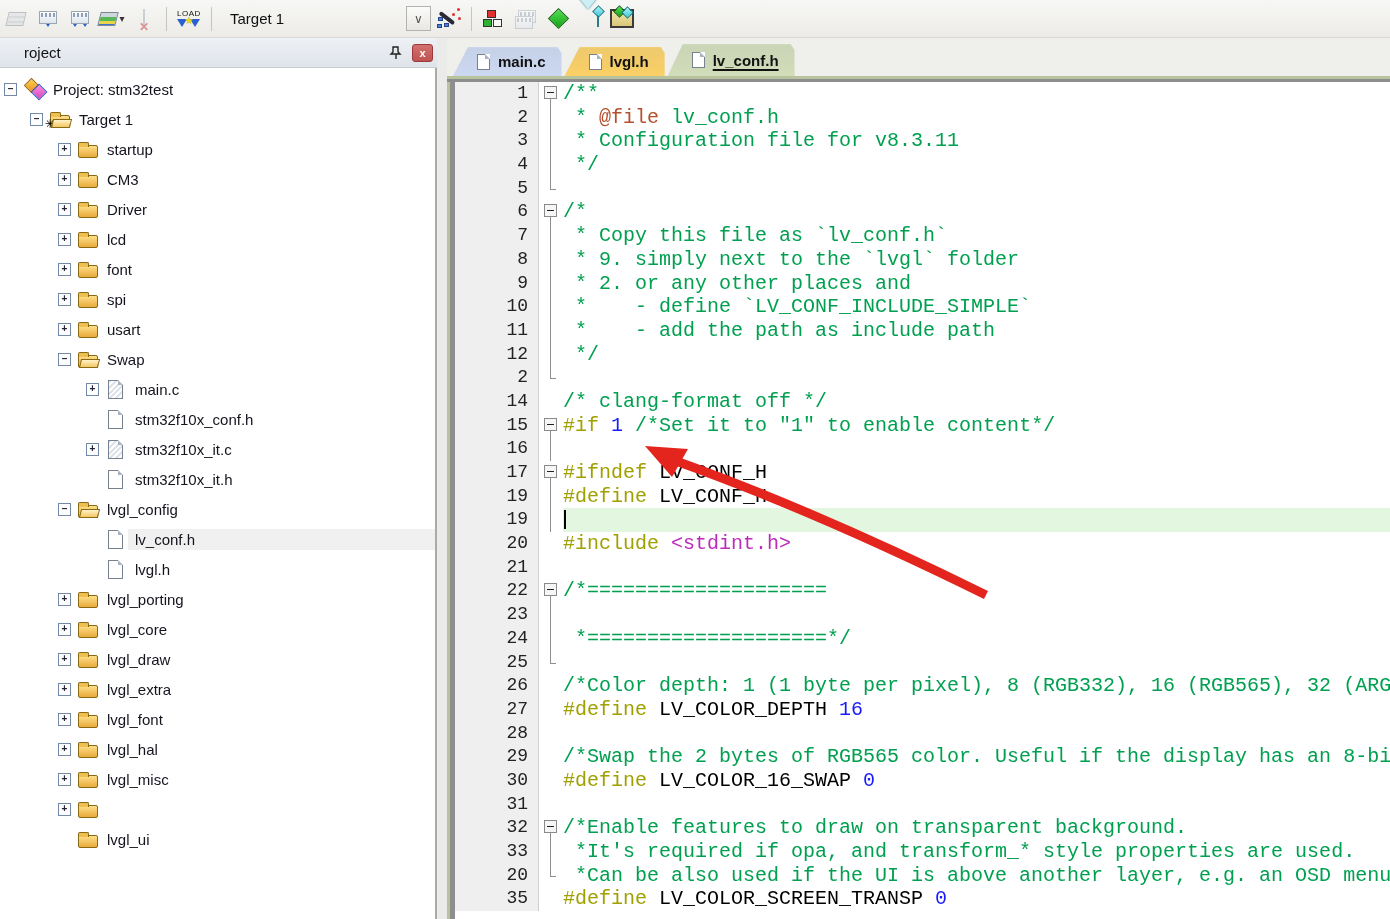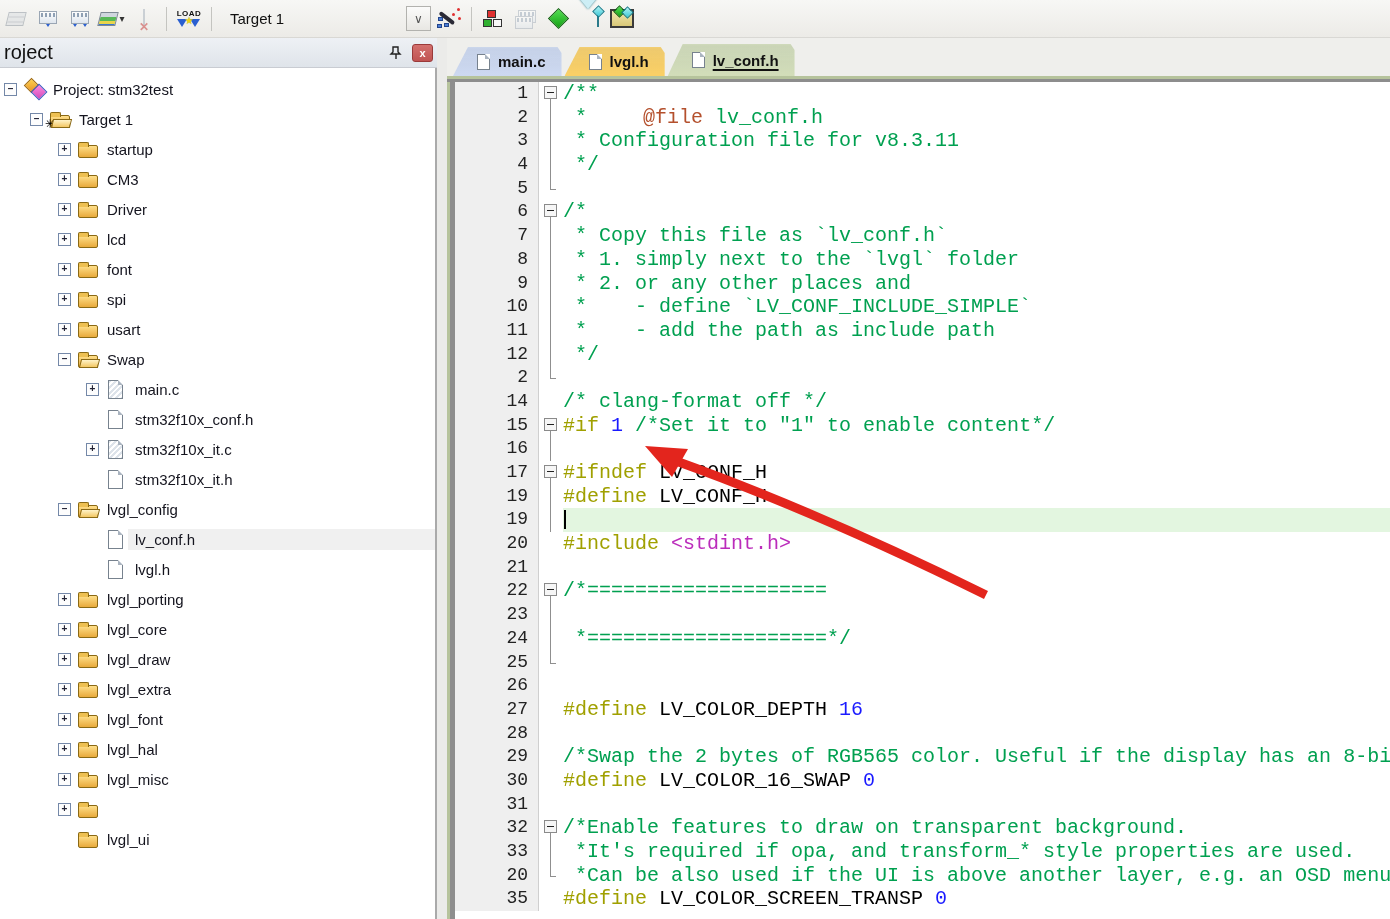--- a/index.html
+++ b/index.html
@@ -17,21 +17,21 @@
   .ico-box .dots{position:absolute;left:1px;top:1px;right:1px;height:4px;
     background:repeating-linear-gradient(90deg,#8fa0b4 0 2px,transparent 2px 4px);}
   .tri-dn{width:0;height:0;border-left:5px solid transparent;border-right:5px solid transparent;border-top:8px solid #2a5fd0;}
   .tri-sm{border-left-width:4px;border-right-width:4px;border-top-width:6px;}
   .stack{width:18px;height:14px;background:
     linear-gradient(#cfd6de 0 4px,#58b858 4px 8px,#e8d44c 8px 11px,#3a78d0 11px 14px);
     border:1px solid #7d8894;transform:skewX(-14deg);}
   .stack.gray{background:repeating-linear-gradient(#d7dbe0 0 3px,#b9bfc7 3px 5px);}
   .ddglyph{font-size:10px;color:#333;margin-left:2px;}
   .i-load{display:flex;flex-direction:column;align-items:center;line-height:1;}
-  .i-load .t{font-size:8px;font-weight:700;color:#111;letter-spacing:.5px;}
+  .i-load .t{font-size:8px;font-weight:400;color:#111;letter-spacing:.5px;}
   .i-load .arr{display:flex;gap:3px;margin-top:1px;position:relative;}
   .i-load .star{position:absolute;left:50%;top:-3px;transform:translateX(-50%);color:#f2d410;font-size:10px;text-shadow:0 0 1px #8a7;}
   .combo{display:flex;align-items:center;height:28px;margin:0 2px;}
   .combo .val{width:186px;padding-left:10px;font-size:15px;color:#111;}
   .combo .dd{width:25px;height:25px;border:1px solid #b2b2ae;background:linear-gradient(#fbfbfa,#e8e7e3);
     display:flex;align-items:center;justify-content:center;color:#555;font-size:12px;}
   .i-wand{position:relative;width:24px;height:22px;}
   .i-wand .rod{position:absolute;left:4px;top:3px;width:18px;height:4px;background:#2a2a36;transform:rotate(38deg);transform-origin:left top;border-radius:2px;}
   .i-wand .dot{position:absolute;width:3px;height:3px;background:#e03030;border-radius:50%;}
   .i-wand .sq{position:absolute;width:5px;height:4px;background:#4d7fd6;border:1px solid #23458c;}
@@ -42,21 +42,21 @@
   .i-diam.cyan{background:linear-gradient(135deg,#aef2f2,#3cc8d8);border-color:#147a8a;}
   .i-funnel{position:relative;width:22px;height:20px;}
   .i-funnel .cone{width:0;height:0;border-left:9px solid transparent;border-right:9px solid transparent;border-top:11px solid #cdeef5;
     filter:drop-shadow(0 0 1px #2a7a8a);}
   .i-funnel .stem{width:3px;height:6px;background:#9fd8e4;border:1px solid #2a7a8a;margin:0 auto;margin-top:-2px;}
   .i-pack{position:relative;width:24px;height:19px;background:linear-gradient(#efe6b0,#d9c878);border:2px solid #3a3a3a;}
   
   .panel-header{position:absolute;left:0;top:38px;width:437px;height:30px;
     background:linear-gradient(#eef1f5,#dfe4ea);border-bottom:1px solid #c9ccd2;
     display:flex;align-items:center;padding:0 4px;}
-  .panel-title{font-size:20px;color:#111;flex:1;}
+  .panel-title{font-size:15px;color:#111;flex:1;margin-left:20px;}
   .pinbtn{width:20px;height:18px;display:flex;align-items:center;justify-content:center;margin-right:6px;}
   .closebtn{width:21px;height:18px;background:linear-gradient(#d3706e,#c05352);border:1px solid #9a3a3a;border-radius:3px;
     color:#fff;font-size:11px;font-weight:700;display:flex;align-items:center;justify-content:center;}
   .tree{position:absolute;left:0;top:68px;width:437px;height:851px;background:#fff;
     border-right:2px solid #aaa;padding-top:6px;overflow:hidden;}
   .trow{display:flex;align-items:center;height:30px;font-size:15px;color:#14141e;position:relative;}
   .trow .lbl{padding:2px 8px 2px 7px;white-space:nowrap;}
   .trow.sel .lblwrap{background:#f0f0f0;}
   .lblwrap{flex:1;display:flex;}
   .exp{width:13px;height:13px;border:1px solid #7488a8;background:#fdfdfd;color:#223;
@@ -98,21 +98,21 @@
   .f-end::before{bottom:auto;height:13px;}
   .f-end::after{content:"";position:absolute;left:11px;top:12px;width:6px;border-top:1px solid #8f8f8f;}
   .fbox{position:absolute;left:5px;top:4px;width:13px;height:13px;border:1px solid #8a8a8a;background:#f6f6f6;}
   .fbox::before{content:"";position:absolute;left:2px;top:5px;width:7px;border-top:1px solid #222;}
   .f-box::after{content:"";position:absolute;left:11px;top:17px;bottom:0;border-left:1px solid #8f8f8f;}
   .txt{flex:1;white-space:pre;overflow:hidden;position:relative;
     font-family:"Liberation Mono","DejaVu Sans Mono",monospace;font-size:20px;line-height:23.7px;}
   .crow.hl .txt{background:#e3f6e0;}
   .caret{position:absolute;left:1px;top:2px;width:2px;height:19px;background:#000;}
   .tk-c{color:#00a050;}.tk-p{color:#a0a000;}.tk-n{color:#1a1aff;}
-  .tk-s{color:#bb2cbb;}.tk-d{color:#b4502d;margin-left:44px;}.tk-t{color:#000;}
+  .tk-s{color:#bb2cbb;}.tk-d{color:#b4502d;}.tk-t{color:#000;}
   
   .overlay{position:absolute;left:0;top:0;width:1390px;height:919px;pointer-events:none;z-index:60;}
 </style>
 </head>
 <body>
 
 <div class="toolbar">
   <div class="tbtn disabled">
     <span class="stack gray"></span>
   </div>
@@ -512,21 +512,21 @@
           <div class="txt"><span class="tk-c">/*</span></div>
         </div>
         <div class="crow">
           <div class="ln">7</div>
           <div class="fold f-line"></div>
           <div class="txt"><span class="tk-c"> * Copy this file as `lv_conf.h`</span></div>
         </div>
         <div class="crow">
           <div class="ln">8</div>
           <div class="fold f-line"></div>
-          <div class="txt"><span class="tk-c"> * 1. simply next to the `lvgl` folder</span></div>
+          <div class="txt"><span class="tk-c"> * 9. simply next to the `lvgl` folder</span></div>
         </div>
         <div class="crow">
           <div class="ln">9</div>
           <div class="fold f-line"></div>
           <div class="txt"><span class="tk-c"> * 2. or any other places and</span></div>
         </div>
         <div class="crow">
           <div class="ln">10</div>
           <div class="fold f-line"></div>
           <div class="txt"><span class="tk-c"> *    - define `LV_CONF_INCLUDE_SIMPLE`</span></div>
@@ -607,20 +607,21 @@
           <div class="txt"><span class="tk-c"> *====================*/</span></div>
         </div>
         <div class="crow">
           <div class="ln">25</div>
           <div class="fold f-end"></div>
           <div class="txt"></div>
         </div>
         <div class="crow">
           <div class="ln">26</div>
           <div class="fold"></div>
+          <div class="txt"><span class="tk-c">/*Color depth: 1 (1 byte per pixel), 8 (RGB332), 16 (RGB565), 32 (ARG</span></div>
         </div>
         <div class="crow">
           <div class="ln">27</div>
           <div class="fold"></div>
           <div class="txt"><span class="tk-p">#define</span><span class="tk-t"> LV_COLOR_DEPTH </span><span class="tk-n">16</span></div>
         </div>
         <div class="crow">
           <div class="ln">28</div>
           <div class="fold"></div>
           <div class="txt"></div>

